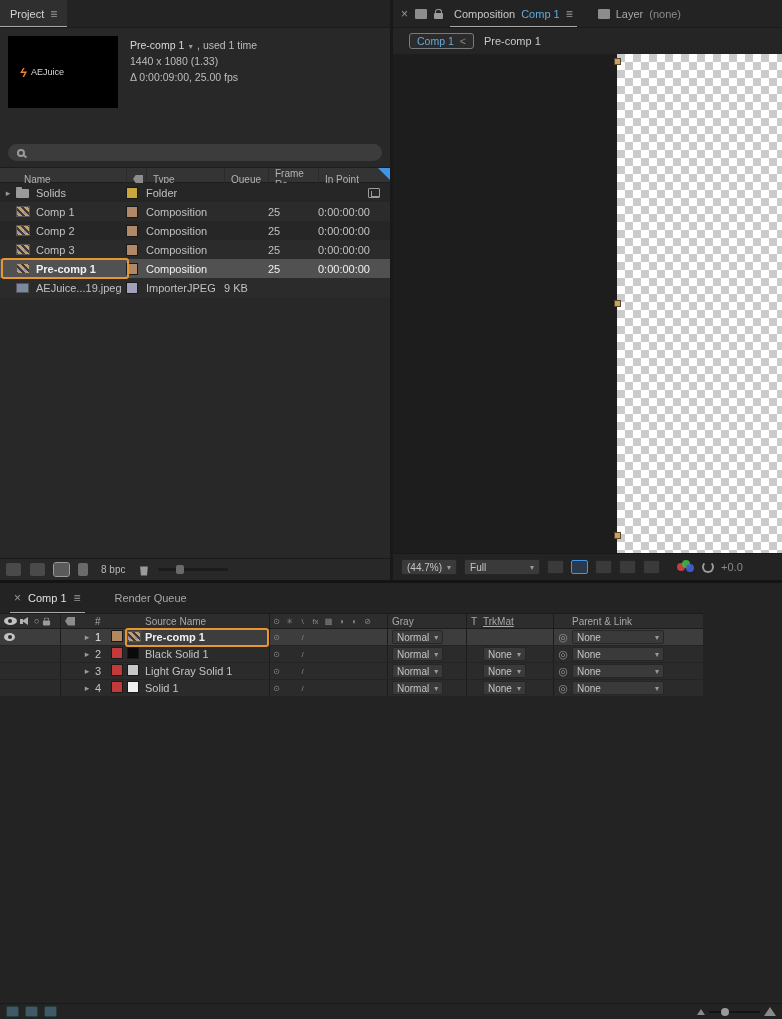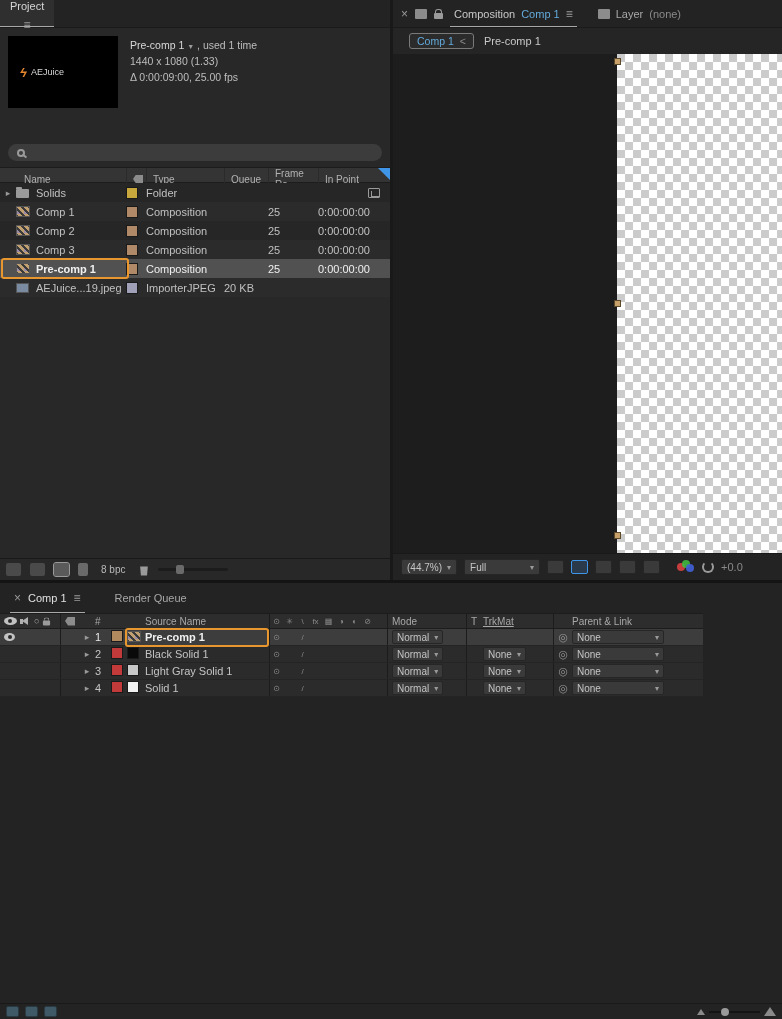--- a/index.html
+++ b/index.html
@@ -5,21 +5,21 @@
   * { box-sizing: border-box; margin: 0; padding: 0; }
   html,body { width:782px; height:1019px; overflow:hidden; }
   body { background:#1e1e1e; font-family:"Liberation Sans",sans-serif; font-size:11px; color:#c8c8c8; }
 
   .app { width:782px; height:1019px; display:flex; flex-direction:column; }
   .top { display:flex; height:580px; }
 
   
   .tabs-row { height:28px; background:#232323; display:flex; align-items:stretch; border-bottom:1px solid #1a1a1a; }
   .tab { display:flex; align-items:center; gap:6px; padding:0 10px; color:#a8a8a8; cursor:default; }
-  .tab.active { background:#2f2f2f; color:#d6d6d6; box-shadow: inset 0 -1px 0 #a8a8a8; flex-direction: column; }
+  .tab.active { background:#2f2f2f; color:#d6d6d6; box-shadow: inset 0 -1px 0 #a8a8a8; }
   .menu-glyph { font-size:12px; color:#9a9a9a; }
   .chip-icon { width:12px; height:10px; background:#8c8c8c; border-radius:1px; display:inline-block; }
   .dim { color:#8a8a8a; }
   .blue { color:#63aadc; }
   .dd { background:#3a3a3a; border:1px solid #262626; border-radius:2px; padding:1px 5px; display:inline-flex; align-items:center; gap:5px; color:#c4c4c4; font-size:10px; height:16px; white-space:nowrap; }
   .dd .caret { font-size:8px; color:#9a9a9a; }
   .i-mag { width:8px; height:8px; border:2px solid #9a9a9a; border-radius:50%; position:relative; display:inline-block; }
   .i-mag::after { content:''; position:absolute; width:5px; height:2px; background:#9a9a9a; right:-4px; bottom:-2px; transform:rotate(40deg); }
   .i-lock { width:9px; height:6px; background:#9a9a9a; border-radius:1px; position:relative; display:inline-block; margin-top:4px; }
   .i-lock::before { content:''; position:absolute; left:1px; top:-4px; width:5px; height:4px; border:1.5px solid #9a9a9a; border-bottom:none; border-radius:3px 3px 0 0; }
@@ -253,21 +253,21 @@
           <span class="cell"></span>
           <span class="cell">25</span>
           <span class="cell">0:00:00:00</span>
         </div>
         <div class="prow">
           <span class="chev"></span>
           <span class="img-icon"></span>
           <span class="cell">AEJuice...19.jpeg</span>
           <span class="swatch" style="background: rgb(160, 160, 184);"></span>
           <span class="cell">ImporterJPEG</span>
-          <span class="cell">20 KB</span>
+          <span class="cell">9 KB</span>
           <span class="cell"></span>
           <span class="cell"></span>
         </div>
         <div class="annot annot-project"></div>
       </div>
 
       <div class="pfooter">
         <span class="pf-icon"></span>
         <span class="pf-icon"></span>
         <span class="pf-icon active"></span>
@@ -371,21 +371,21 @@
         <span>⊙</span>
         <span>✳</span>
         <span>\</span>
         <span>fx</span>
         <span>▦</span>
         <span>◑</span>
         <span>◐</span>
         <span>⊘</span>
       </div>
       <span class="sep"></span>
-      <div class="c-mode">Mode</div>
+      <div class="c-mode">Gray</div>
       <span class="sep"></span>
       <div class="c-t">T</div>
       <div class="c-trkmat">TrkMat</div>
       <span class="sep"></span>
       <div class="c-pick"></div>
       <div class="c-parent">Parent &amp; Link</div>
     </div>
 
     <div class="trows">
 

